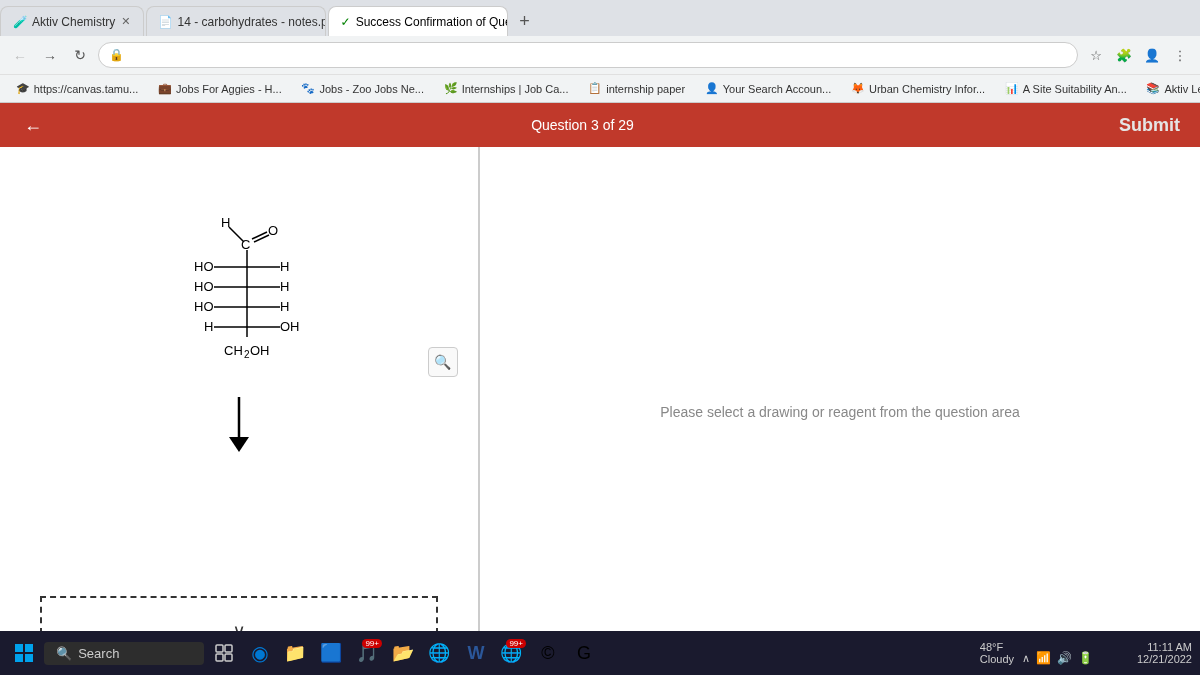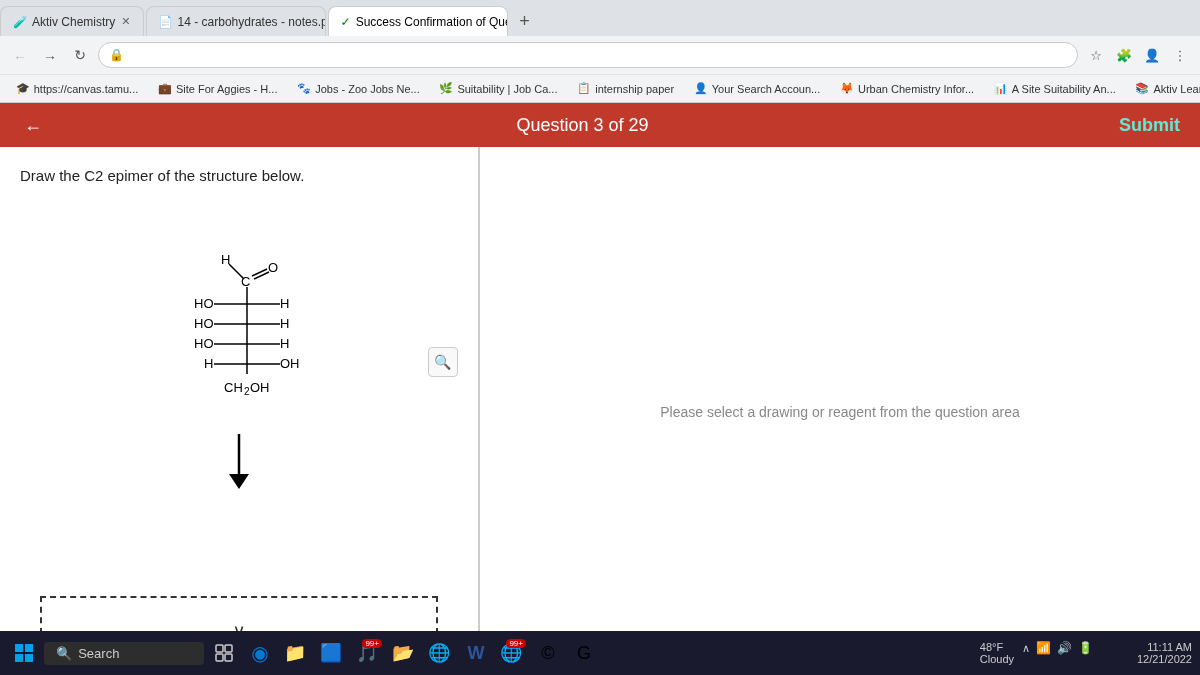--- a/index.html
+++ b/index.html
@@ -29,22 +29,22 @@
     
     .bookmarks-bar { display: flex; align-items: center; padding: 2px 8px; background: #f1f3f4; border-top: 1px solid #e0e0e0; height: 28px; gap: 4px; overflow: hidden; }
     .bookmark { display: flex; align-items: center; padding: 2px 8px; border-radius: 4px; font-size: 11px; color: #333; cursor: pointer; white-space: nowrap; gap: 4px; }
 
     
     .main-content { display: flex; flex-direction: column; height: calc(675px - 102px); }
 
     
     .question-header { background: #c0392b; color: #fff; display: flex; align-items: center; justify-content: space-between; padding: 0 20px; height: 44px; }
     .back-btn { color: #fff; font-size: 18px; cursor: pointer; padding: 4px; }
-    .question-title { font-size: 18px; font-weight: 500; }
-    .submit-btn { background: transparent; color: #5eead4; border: none; font-size: 18px; font-weight: 600; cursor: pointer; }
+    .question-title { font-size: 14px; font-weight: 500; }
+    .submit-btn { background: transparent; color: #e5e5e5; border: none; font-size: 18px; font-weight: 600; cursor: pointer; }
 
     
     .content-area { display: flex; flex: 1; overflow: hidden; }
 
     
     .left-panel { width: 480px; border-right: 2px solid #ccc; position: relative; padding: 20px; display: flex; flex-direction: column; }
     .question-text { font-size: 15px; color: #222; margin-bottom: 20px; }
 
     
     .structure-container { display: flex; justify-content: center; align-items: flex-start; margin: 10px 0; }
@@ -61,21 +61,21 @@
 
     
     .right-panel { flex: 1; display: flex; align-items: center; justify-content: center; }
     .placeholder-text { color: #888; font-size: 14px; }
 
     
     .taskbar { position: absolute; bottom: 0; left: 0; right: 0; height: 44px; background: #1a1a2e; display: flex; align-items: center; padding: 0 8px; gap: 4px; }
     .taskbar-start { width: 32px; height: 32px; display: flex; align-items: center; justify-content: center; cursor: pointer; }
     .taskbar-search { display: flex; align-items: center; background: #2d2d2d; border-radius: 4px; padding: 4px 12px; gap: 6px; cursor: pointer; color: #ccc; font-size: 13px; width: 160px; }
     .taskbar-icon { width: 32px; height: 32px; display: flex; align-items: center; justify-content: center; cursor: pointer; border-radius: 4px; }
-    .taskbar-right { margin-left: auto; display: flex; align-items: flex-start; gap: 8px; color: #ccc; font-size: 11px; }
+    .taskbar-right { margin-left: auto; display: flex; align-items: flex-end; gap: 8px; color: #ccc; font-size: 11px; }
     .taskbar-time { text-align: right; margin-left: 36px; }
     .taskbar-sys { display: flex; align-items: center; gap: 6px; }
 
     .weather-info { display: flex; flex-direction: column; font-size: 11px; color: #ccc; }
   </style>
 </head>
 <body>
 
 <div class="browser-chrome">
 
@@ -113,29 +113,29 @@
     </div>
   </div>
 
   <div class="bookmarks-bar">
     <div class="bookmark">
       <span>🎓</span>
       <span>https://canvas.tamu...</span>
     </div>
     <div class="bookmark">
       <span>💼</span>
-      <span>Site For Aggies - H...</span>
+      <span>Jobs For Aggies - H...</span>
     </div>
     <div class="bookmark">
       <span>🐾</span>
       <span>Jobs - Zoo Jobs Ne...</span>
     </div>
     <div class="bookmark">
       <span>🌿</span>
-      <span>Suitability | Job Ca...</span>
+      <span>Internships | Job Ca...</span>
     </div>
     <div class="bookmark">
       <span>📋</span>
       <span>internship paper</span>
     </div>
     <div class="bookmark">
       <span>👤</span>
       <span>Your Search Accoun...</span>
     </div>
     <div class="bookmark">
@@ -158,21 +158,20 @@
 
   <div class="question-header">
     <div class="back-btn">←</div>
     <div class="question-title">Question 3 of 29</div>
     <button class="submit-btn">Submit</button>
   </div>
 
   <div class="content-area">
 
     <div class="left-panel">
-      <div class="question-text">Draw the C2 epimer of the structure below.</div>
 
       <div class="structure-container">
         <svg width="200" height="200" viewBox="0 0 200 200" xmlns="http://www.w3.org/2000/svg">
 
           <line x1="90" y1="50" x2="105" y2="65" stroke="black" stroke-width="1.5"></line>
           <text x="82" y="50" font-size="13" font-family="Arial">H</text>
 
           <text x="102" y="72" font-size="13" font-family="Arial">C</text>
 
           <line x1="113" y1="62" x2="128" y2="55" stroke="black" stroke-width="1.5"></line>

